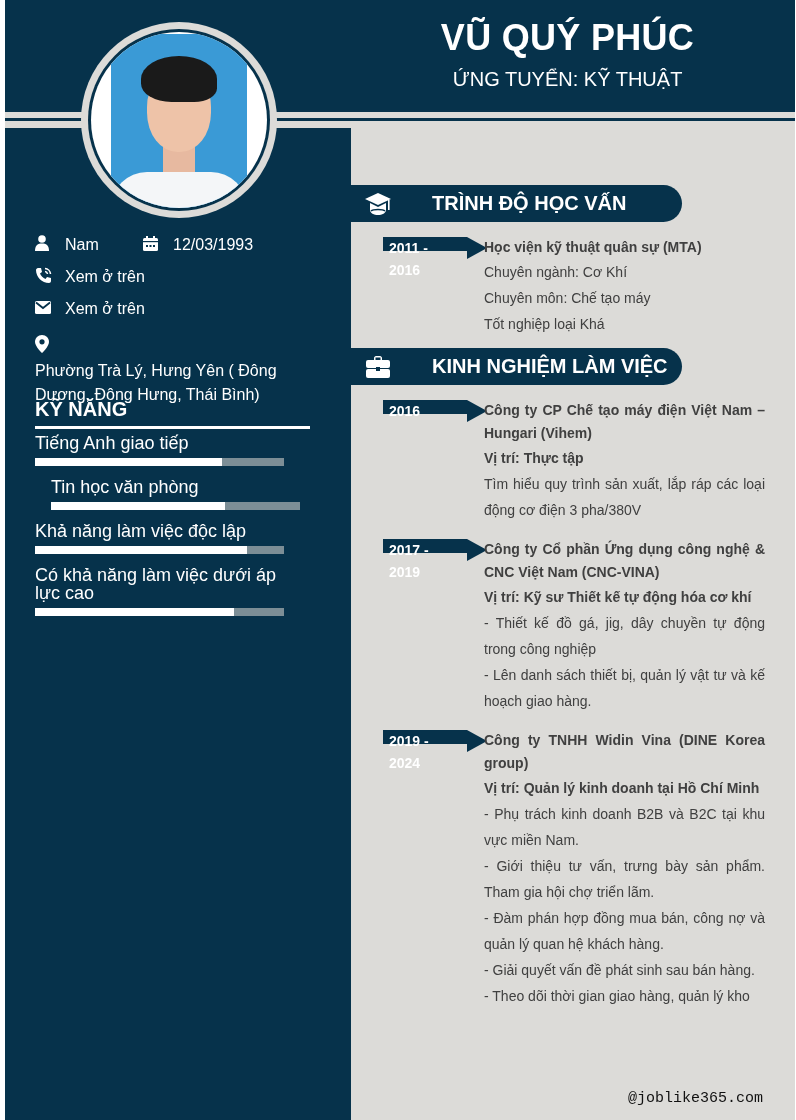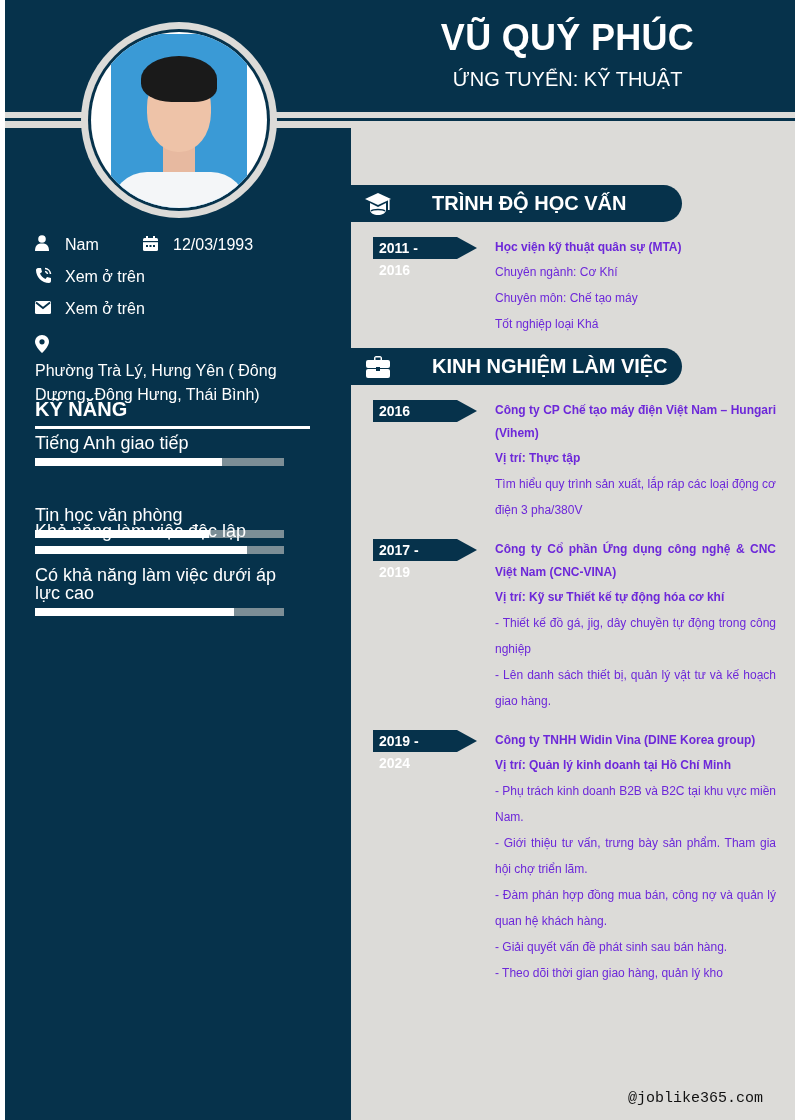--- a/index.html
+++ b/index.html
@@ -39,25 +39,25 @@
   .skill { position: absolute; left: 30px; width: 250px; }
   .skill .lbl { color: #ffffff; font-size: 18px; line-height: 18px; }
   .skill .bar { margin-top: 6px; width: 249px; height: 8px; background: #7c8e96; position: relative; }
   .skill .fill { position: absolute; left: 0; top: 0; height: 8px; background: #ffffff; }
 
   
   .sec-head { position: absolute; left: 346px; width: 331px; height: 37px; background: #06324b; border-radius: 0 19px 19px 0; display: flex; align-items: center; }
   .sec-head .ico { width: 54px; display: flex; justify-content: center; }
   .sec-head .title { color: #ffffff; font-weight: 700; font-size: 20px; margin-left: 27px; }
 
-  .date-tag { position: absolute; left: 359px; height: 22px; display: flex; padding-left: 9px; }
+  .date-tag { position: absolute; left: 369px; height: 14px; display: flex; padding-left: 9px; }
   .date-tag .box { background: #06324b; color: #ffffff; font-weight: 700; font-size: 14px; line-height: 22px; padding: 0 6px; width: 84px; }
   .date-tag .arrow { width: 0; height: 0; border-top: 11px solid transparent; border-bottom: 11px solid transparent; border-left: 20px solid #06324b; }
 
-  .entry { position: absolute; left: 490px; width: 281px; color: #6d28d9; font-size: 12px; line-height: 26px; text-align: justify; }
+  .entry { position: absolute; left: 479px; width: 281px; color: #404040; font-size: 14px; line-height: 26px; text-align: justify; }
   .entry .strong { font-weight: 700; line-height: 23px; }
   .entry .pos { font-weight: 700; }
   .entry p { margin: 0; }
 
   .footer { position: absolute; right: 32px; top: 1090px; font-family: "Liberation Mono", "DejaVu Sans Mono", monospace; font-size: 15px; color: #111111; }
 </style>
 </head>
 <body>
 
 <div class="page">
@@ -136,21 +136,21 @@
 
   <div class="skills-title">KỸ NĂNG</div>
   <div class="skills-rule"></div>
 
   <div class="skill" style="top:434px;">
     <div class="lbl">Tiếng Anh giao tiếp</div>
     <div class="bar">
         <div class="fill" style="width:75%;"></div>
       </div>
   </div>
-  <div class="skill" style="top:506px;">
+  <div class="skill" style="top:478px;margin-left:16px;">
     <div class="lbl">Tin học văn phòng</div>
     <div class="bar">
         <div class="fill" style="width:70%;"></div>
       </div>
   </div>
   <div class="skill" style="top:522px;">
     <div class="lbl">Khả năng làm việc độc lập</div>
     <div class="bar">
         <div class="fill" style="width:85%;"></div>
       </div>

